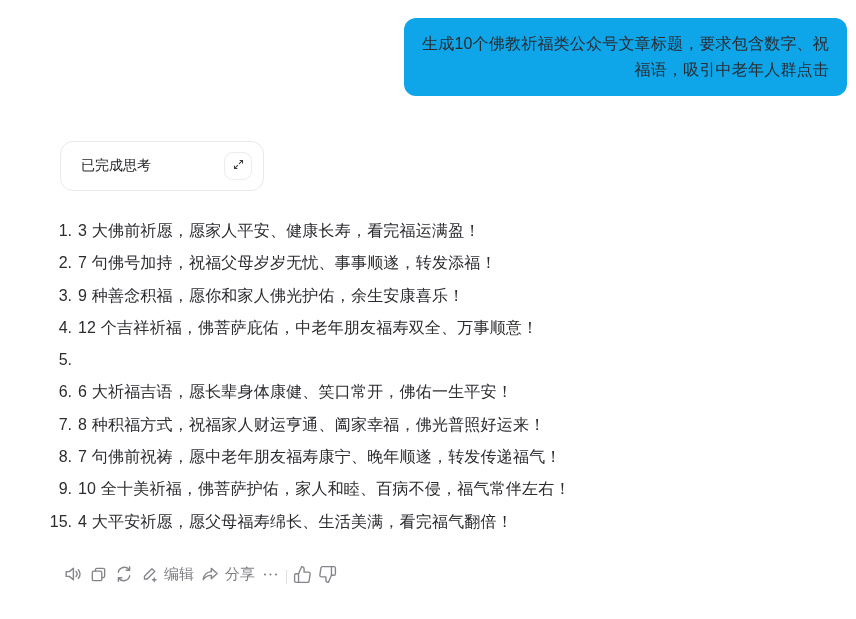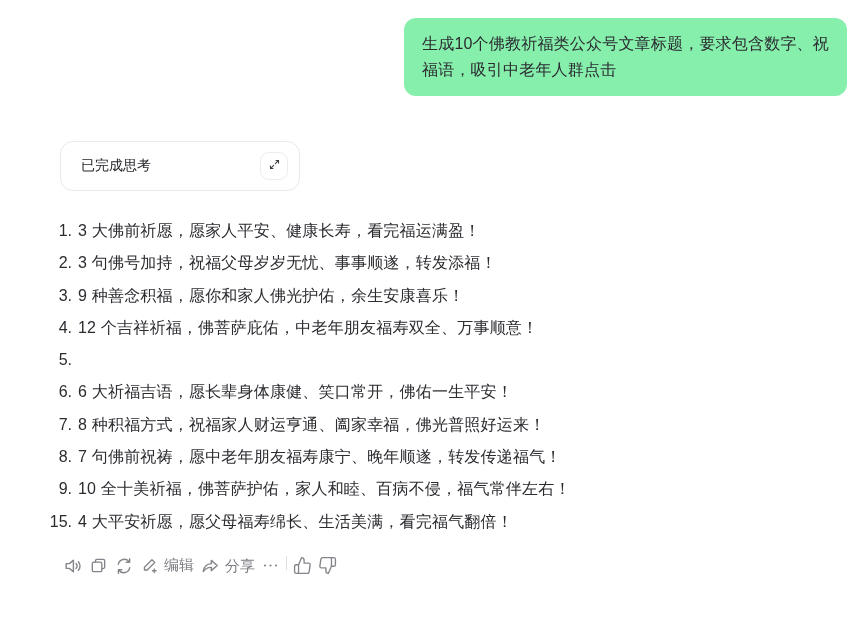--- a/index.html
+++ b/index.html
@@ -10,34 +10,35 @@
     color: #2a2a30;
     overflow: hidden;
   }
   .page { position: relative; width: 856px; height: 619px; }
 
   
   .user-bubble {
     position: absolute;
     top: 18px; right: 9px;
     width: 443px;
-    background: #86efac;
+    background: #0ea5e9;
     border-radius: 12px;
     padding: 13px 18px;
     font-size: 16px;
     line-height: 26px;
     color: #2b2b30;
     letter-spacing: 0.2px;
+    text-align: right;
   }
 
   
   .thinking-box {
     position: absolute;
     top: 141px; left: 60px;
-    width: 240px; height: 50px;
+    width: 204px; height: 50px;
     background: #ffffff;
     border: 1px solid #e9e9eb;
     border-radius: 13px;
     display: flex;
     align-items: center;
     justify-content: space-between;
     padding: 0 11px 0 20px;
     cursor: pointer;
   }
   .thinking-label { font-size: 14px; color: #26262b; }
@@ -61,21 +62,21 @@
   .list-row { display: flex; white-space: nowrap; }
   .list-num { width: 32px; text-align: right; flex: 0 0 32px; }
   .list-txt { margin-left: 6px; letter-spacing: 0.2px; }
 
   
   .toolbar {
     position: absolute;
     top: 556px; left: 63px;
     height: 28px;
     display: flex;
-    align-items: flex-start;
+    align-items: flex-end;
     gap: 6px;
     color: #84848a;
   }
   .tool-btn {
     display: flex; align-items: center; gap: 5px;
     cursor: pointer;
     color: #84848a;
     font-size: 15px;
     background: none; border: none;
     font-family: inherit;
@@ -107,21 +108,21 @@
     </span>
   </div>
 
   <div class="title-list">
     <div class="list-row">
         <span class="list-num">1.</span>
         <span class="list-txt">3 大佛前祈愿，愿家人平安、健康长寿，看完福运满盈！</span>
       </div>
     <div class="list-row">
         <span class="list-num">2.</span>
-        <span class="list-txt">3 句佛号加持，祝福父母岁岁无忧、事事顺遂，转发添福！</span>
+        <span class="list-txt">7 句佛号加持，祝福父母岁岁无忧、事事顺遂，转发添福！</span>
       </div>
     <div class="list-row">
         <span class="list-num">3.</span>
         <span class="list-txt">9 种善念积福，愿你和家人佛光护佑，余生安康喜乐！</span>
       </div>
     <div class="list-row">
         <span class="list-num">4.</span>
         <span class="list-txt">12 个吉祥祈福，佛菩萨庇佑，中老年朋友福寿双全、万事顺意！</span>
       </div>
     <div class="list-row">

